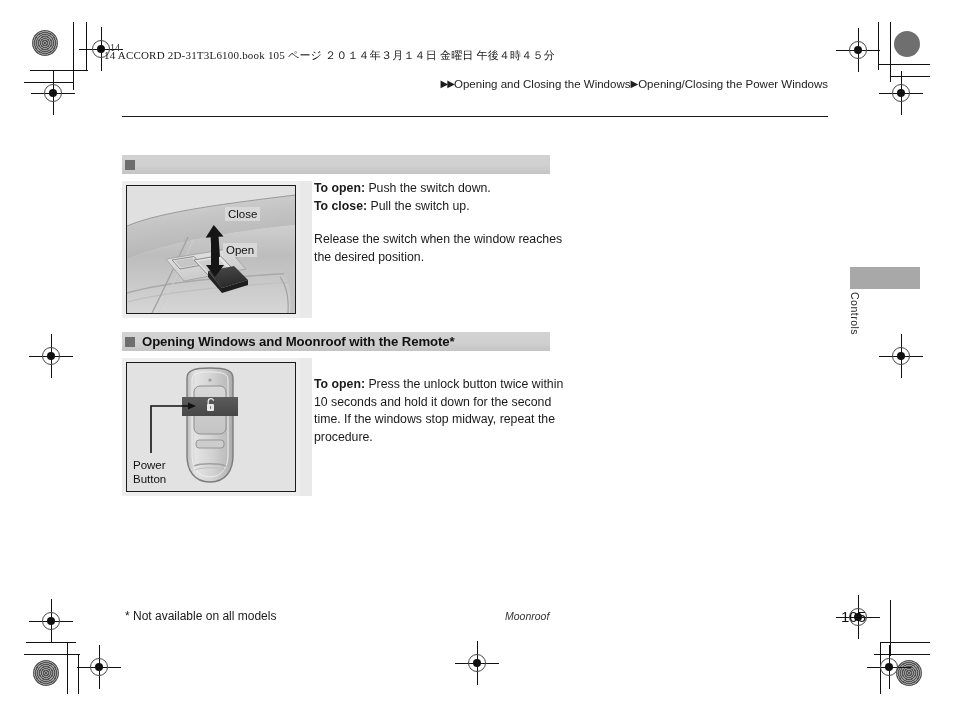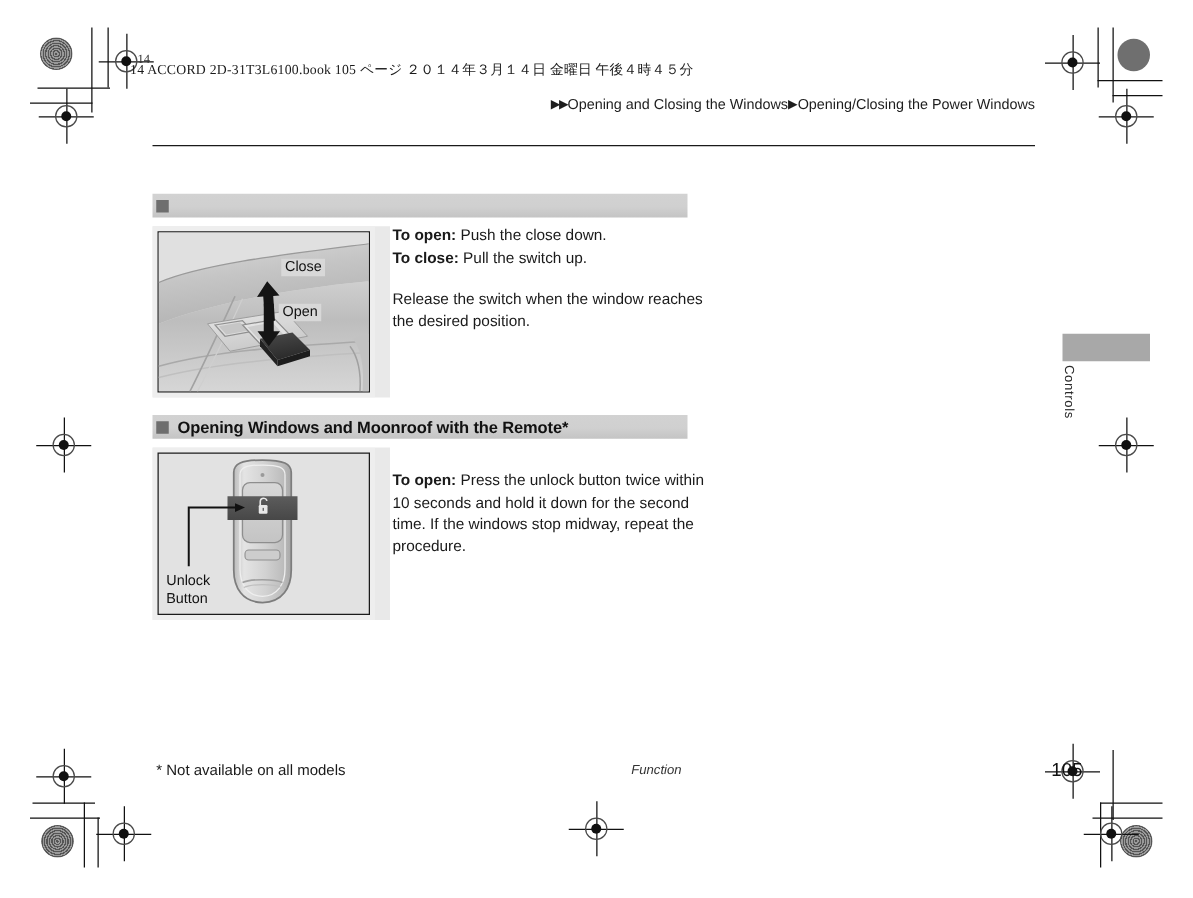--- a/index.html
+++ b/index.html
@@ -369,21 +369,21 @@
       <path d="M89,62 L97,62 L97,84 L102,84 L93,96 L84,84 L89,84 Z" fill="#151515"></path>
     </g>
   </svg>
 
   <div class="fig-label" style="left:103px; top:26px;">Close</div>
   <div class="fig-label" style="left:101px; top:62px;">Open</div>
 </div>
 
 <div class="body-copy" style="left:314px; top:180px;">
   <div>
-    <b>To open:</b><span> Push the close down.</span>
+    <b>To open:</b><span> Push the switch down.</span>
   </div>
   <div>
     <b>To close:</b><span> Pull the switch up.</span>
   </div>
   <span class="gap"></span>
   <div>Release the switch when the window reaches the desired position.</div>
 </div>
 
 <div class="sec-head" style="top:332px;">
   <span class="sq"></span>
@@ -438,29 +438,29 @@
     <path d="M72,108 C78,105 98,105 104,108" fill="none" stroke="#9f9f9f" stroke-width="1.3"></path>
     <path d="M73,112 C79,109 97,109 103,112" fill="none" stroke="#bfbfbf" stroke-width="1"></path>
 
     <g>
       <path d="M29,95 L29,48 L66,48" fill="none" stroke="#111" stroke-width="1.6"></path>
       <path d="M66,44.5 L74,48 L66,51.5 Z" fill="#111"></path>
     </g>
   </svg>
 
   <div class="fig-label plain" style="left:11px; top:100px; font-size:11.5px; line-height:14px;">
-    <div>Unlock</div>
+    <div>Power</div>
     <div>Button</div>
   </div>
 </div>
 
 <div class="body-copy" style="left:314px; top:376px;">
   <div>
     <b>To open:</b><span> Press the unlock button twice within 10 seconds and hold it down for the second time. If the windows stop midway, repeat the procedure.</span>
   </div>
 </div>
 
 <div class="thumb-tab"></div>
 <div class="thumb-label">Controls</div>
 
 <div class="footnote">* Not available on all models</div>
-<div class="continued">Function</div>
+<div class="continued">Moonroof</div>
 <div class="pagenum">105</div>
 
 </body></html>

